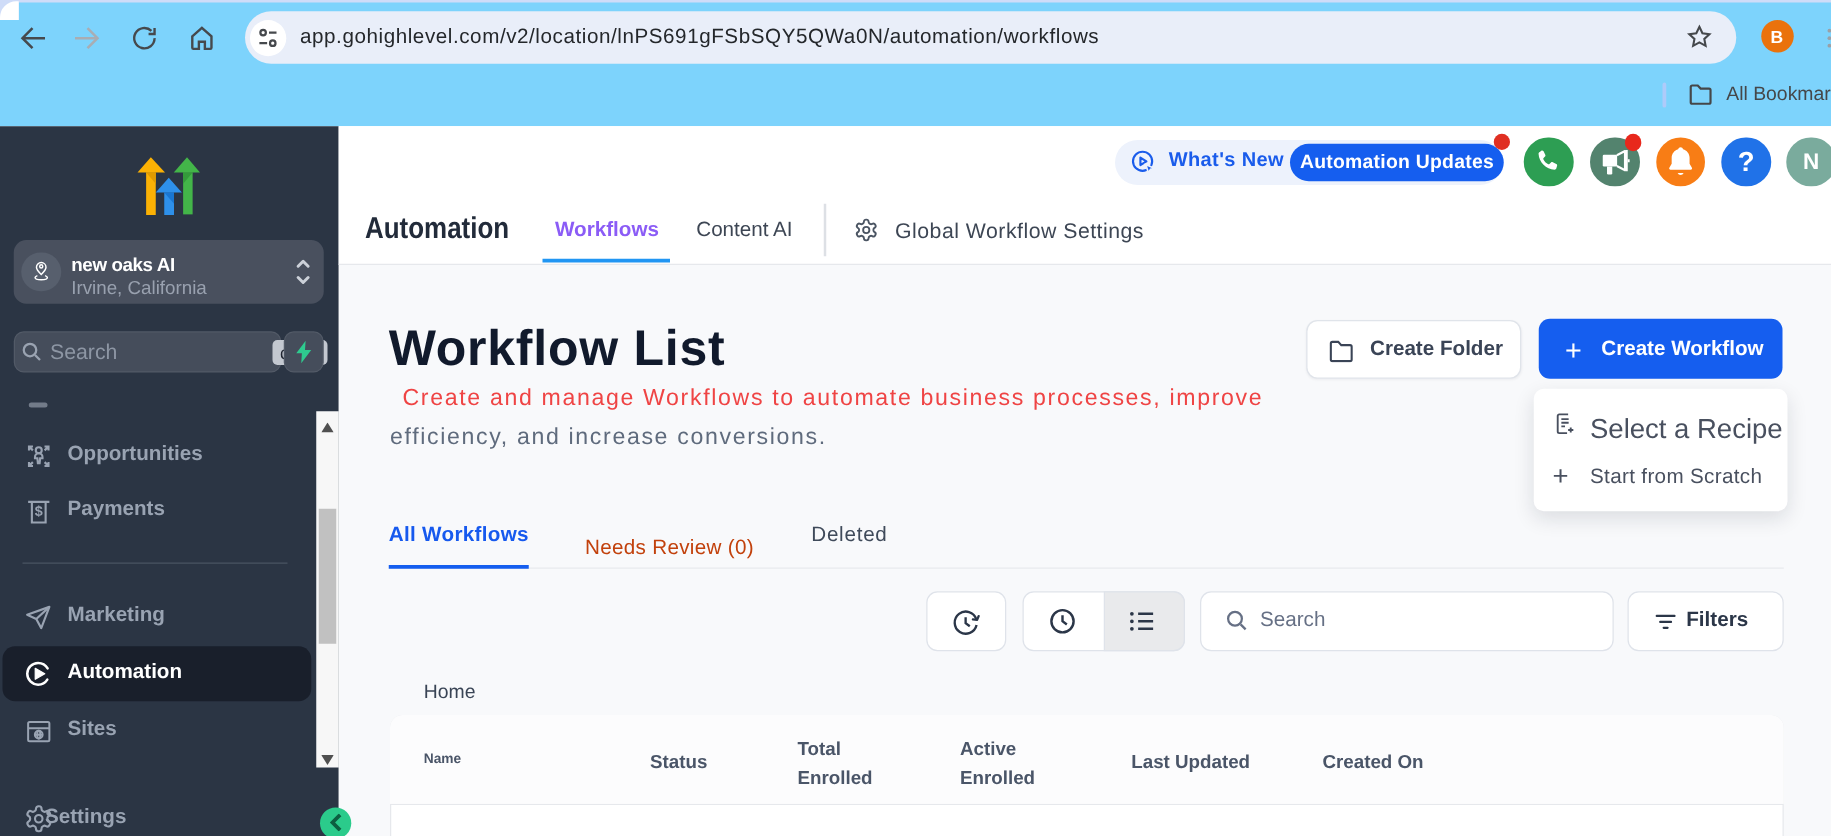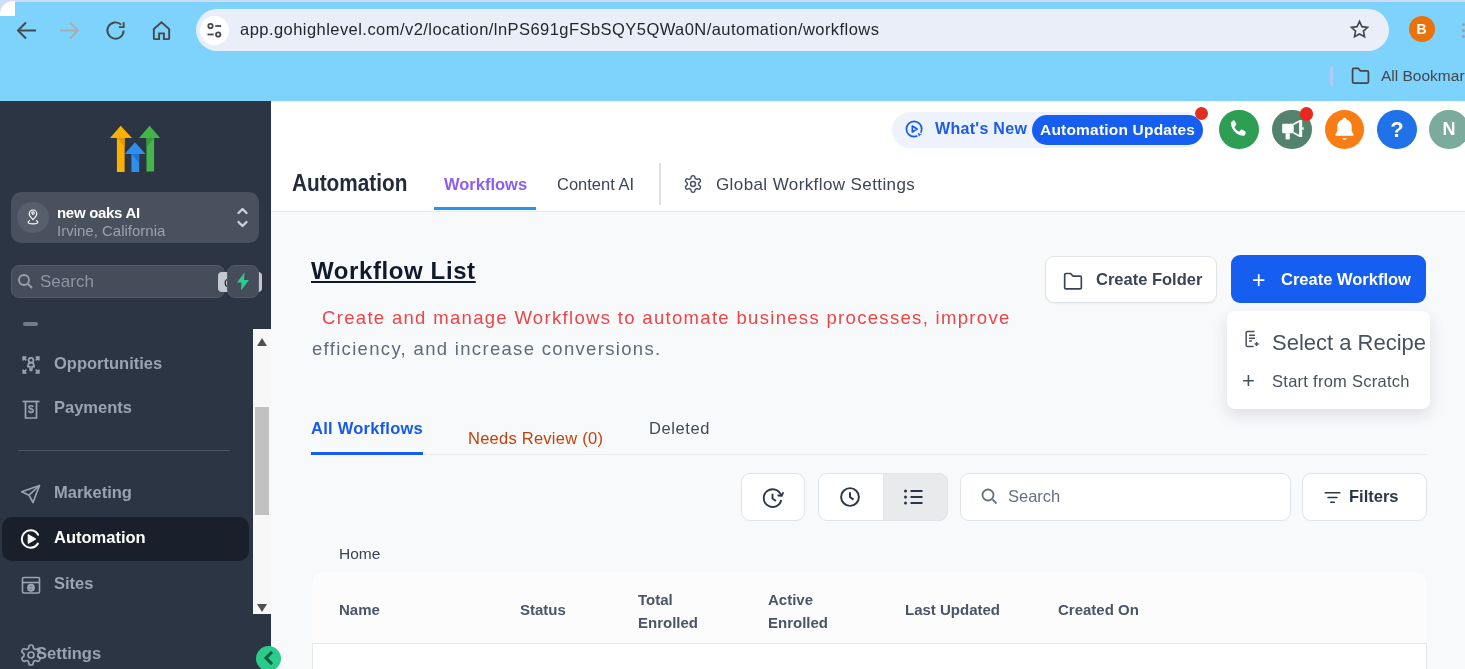--- a/index.html
+++ b/index.html
@@ -201,21 +201,21 @@
   <div class="ab" style="left:173px;top:74px;font-size:16.5px;font-weight:bold;color:#8b5cf6;">Workflows</div>
   <div class="ab" style="left:163px;top:106px;width:102px;height:3px;background:#2196f3;"></div>
   <div class="ab" style="left:286px;top:74px;font-size:16.5px;color:#3d4654;">Content AI</div>
   <div class="ab" style="left:388px;top:62px;width:1.5px;height:42px;background:#dde0e5;"></div>
   <svg class="ab" style="left:412px;top:73px" width="20" height="20" viewBox="0 0 24 24" fill="none" stroke="#4b5563" stroke-width="1.8">
         <path d="M12.22 2h-.44a2 2 0 0 0-2 2v.18a2 2 0 0 1-1 1.73l-.43.25a2 2 0 0 1-2 0l-.15-.08a2 2 0 0 0-2.73.73l-.22.38a2 2 0 0 0 .73 2.73l.15.1a2 2 0 0 1 1 1.72v.51a2 2 0 0 1-1 1.74l-.15.09a2 2 0 0 0-.73 2.73l.22.38a2 2 0 0 0 2.73.73l.15-.08a2 2 0 0 1 2 0l.43.25a2 2 0 0 1 1 1.73V20a2 2 0 0 0 2 2h.44a2 2 0 0 0 2-2v-.18a2 2 0 0 1 1-1.73l.43-.25a2 2 0 0 1 2 0l.15.08a2 2 0 0 0 2.73-.73l.22-.39a2 2 0 0 0-.73-2.73l-.15-.08a2 2 0 0 1-1-1.74v-.5a2 2 0 0 1 1-1.74l.15-.09a2 2 0 0 0 .73-2.73l-.22-.38a2 2 0 0 0-2.73-.73l-.15.08a2 2 0 0 1-2 0l-.43-.25a2 2 0 0 1-1-1.73V4a2 2 0 0 0-2-2z"></path>
         <circle cx="12" cy="12" r="3"></circle>
       </svg>
   <div class="ab" style="left:445px;top:73.5px;font-size:17px;letter-spacing:.4px;color:#3d4654;">Global Workflow Settings</div>
 
-  <div class="ab" style="left:40px;top:156px;font-size:24px;letter-spacing:.6px;font-weight:bold;color:#111a2c;text-decoration:underline;">Workflow List</div>
+  <div class="ab" style="left:40px;top:156px;font-size:40px;letter-spacing:.6px;font-weight:bold;color:#111a2c;">Workflow List</div>
   <div class="ab" style="left:51px;top:206px;font-size:18.5px;letter-spacing:1.32px;color:#ef4444;">Create and manage Workflows to automate business processes, improve</div>
   <div class="ab" style="left:41px;top:237px;font-size:18.5px;letter-spacing:1.32px;color:#5f6b7d;">efficiency, and increase conversions.</div>
 
   <div class="ab" style="left:774px;top:155px;width:172px;height:47px;background:#fff;border:1px solid #e0e4ea;border-radius:9px;box-shadow:0 1px 2px rgba(16,24,40,.05);"></div>
   <svg class="ab" style="left:792px;top:171px" width="20" height="18" viewBox="0 0 24 21" fill="none" stroke="#3a4456" stroke-width="2">
         <path d="M2 18.5V3a1.5 1.5 0 0 1 1.5-1.5h5.6L12 4.6h8.5A1.5 1.5 0 0 1 22 6.1v12.4a1.5 1.5 0 0 1-1.5 1.5h-17A1.5 1.5 0 0 1 2 18.5z"></path>
       </svg>
   <div class="ab" style="left:825px;top:169px;font-size:16.5px;font-weight:bold;color:#3a4456;">Create Folder</div>
   <div class="ab" style="left:960px;top:154px;width:195px;height:48px;background:#155eef;border-radius:9px;"></div>
   <div class="ab" style="left:981px;top:166px;font-size:23px;color:#fff;">+</div>
@@ -261,21 +261,21 @@
   <div class="ab" style="left:737px;top:386px;font-size:16.5px;color:#667085;">Search</div>
   <div class="ab" style="left:1031px;top:372px;width:125px;height:48px;background:#fff;border:1px solid #dfe3ea;border-radius:9px;"></div>
   <svg class="ab" style="left:1052px;top:387px" width="19" height="19" viewBox="0 0 24 24" fill="none" stroke="#2b3648" stroke-width="2.2" stroke-linecap="round">
         <path d="M3 6h18M6.5 12h11M10 18h4"></path>
       </svg>
   <div class="ab" style="left:1078px;top:386px;font-size:16.5px;font-weight:bold;color:#2b3648;">Filters</div>
 
   <div class="ab" style="left:68px;top:444px;font-size:15.5px;color:#394455;">Home</div>
   <div class="ab" style="left:41px;top:471px;width:1115px;height:98px;background:#fff;border:1px solid #e6e8ec;border-radius:10px 10px 0 0;"></div>
   <div class="ab" style="left:41px;top:471px;width:1115px;height:72px;background:#fcfcfd;border-bottom:1px solid #e6e8ec;border-radius:10px 10px 0 0;"></div>
-  <div class="ab" style="left:68px;top:500px;font-size:15px;font-weight:bold;color:#4a5568;">Name</div>
+  <div class="ab" style="left:68px;top:500px;font-size:11px;font-weight:bold;color:#4a5568;">Name</div>
   <div class="ab" style="left:249px;top:500px;font-size:15px;font-weight:bold;color:#4a5568;">Status</div>
   <div class="ab" style="left:367px;top:487px;font-size:15px;font-weight:bold;color:#4a5568;line-height:23px;">Total<br>Enrolled</div>
   <div class="ab" style="left:497px;top:487px;font-size:15px;font-weight:bold;color:#4a5568;line-height:23px;">Active<br>Enrolled</div>
   <div class="ab" style="left:634px;top:500px;font-size:15px;font-weight:bold;color:#4a5568;">Last Updated</div>
   <div class="ab" style="left:787px;top:500px;font-size:15px;font-weight:bold;color:#4a5568;">Created On</div>
 </div>
 
 <div class="ab" style="left:256px;top:645.5px;width:25px;height:25px;border-radius:50%;background:#2bcb8b;"></div>
 <svg class="ab" style="left:262px;top:651px" width="13" height="14" viewBox="0 0 13 14" fill="none" stroke="#0d5e40" stroke-width="3" stroke-linecap="square">
       <path d="M9 2 4 7l5 5"></path>

